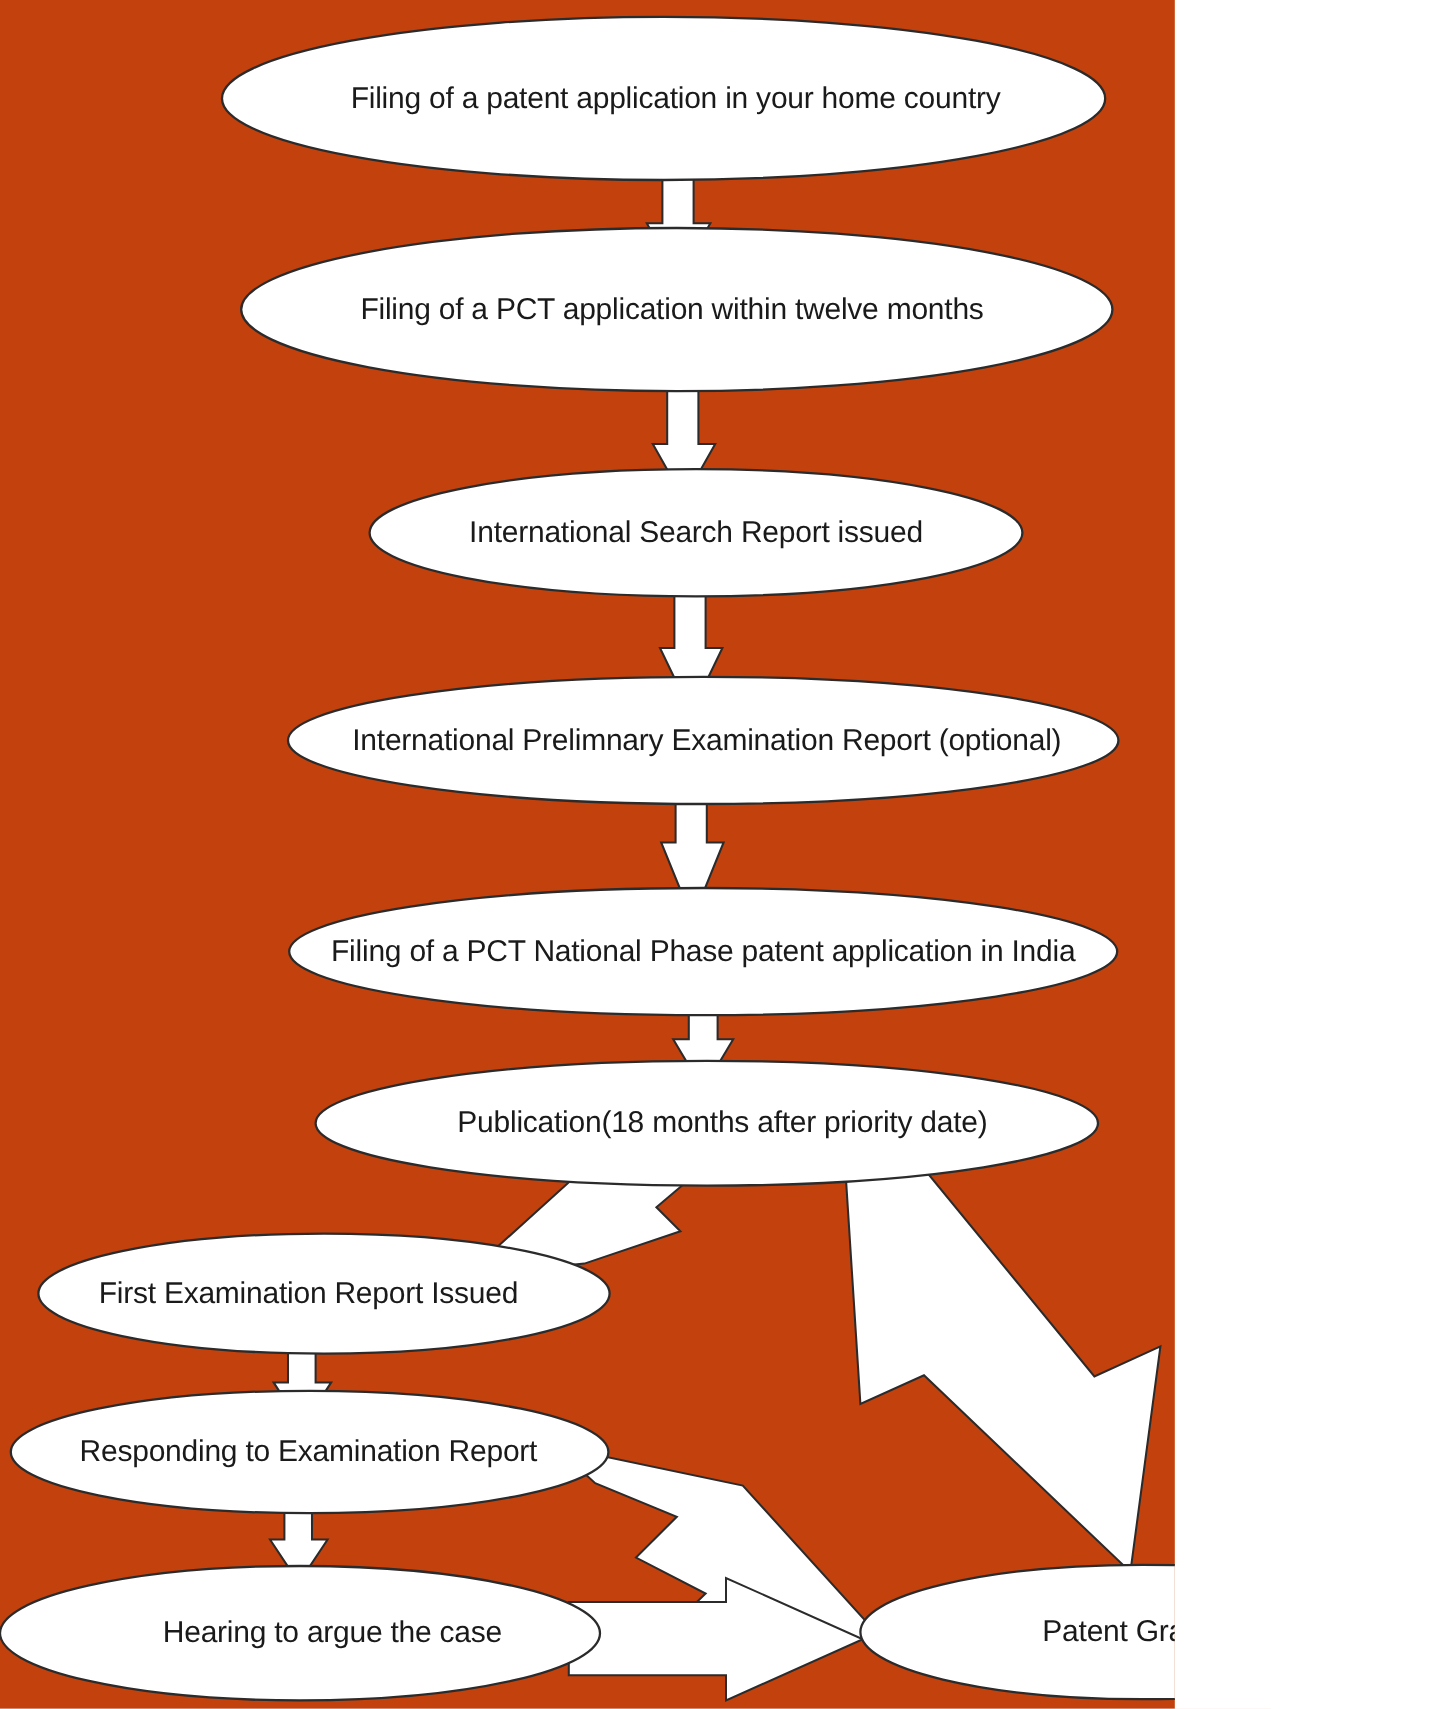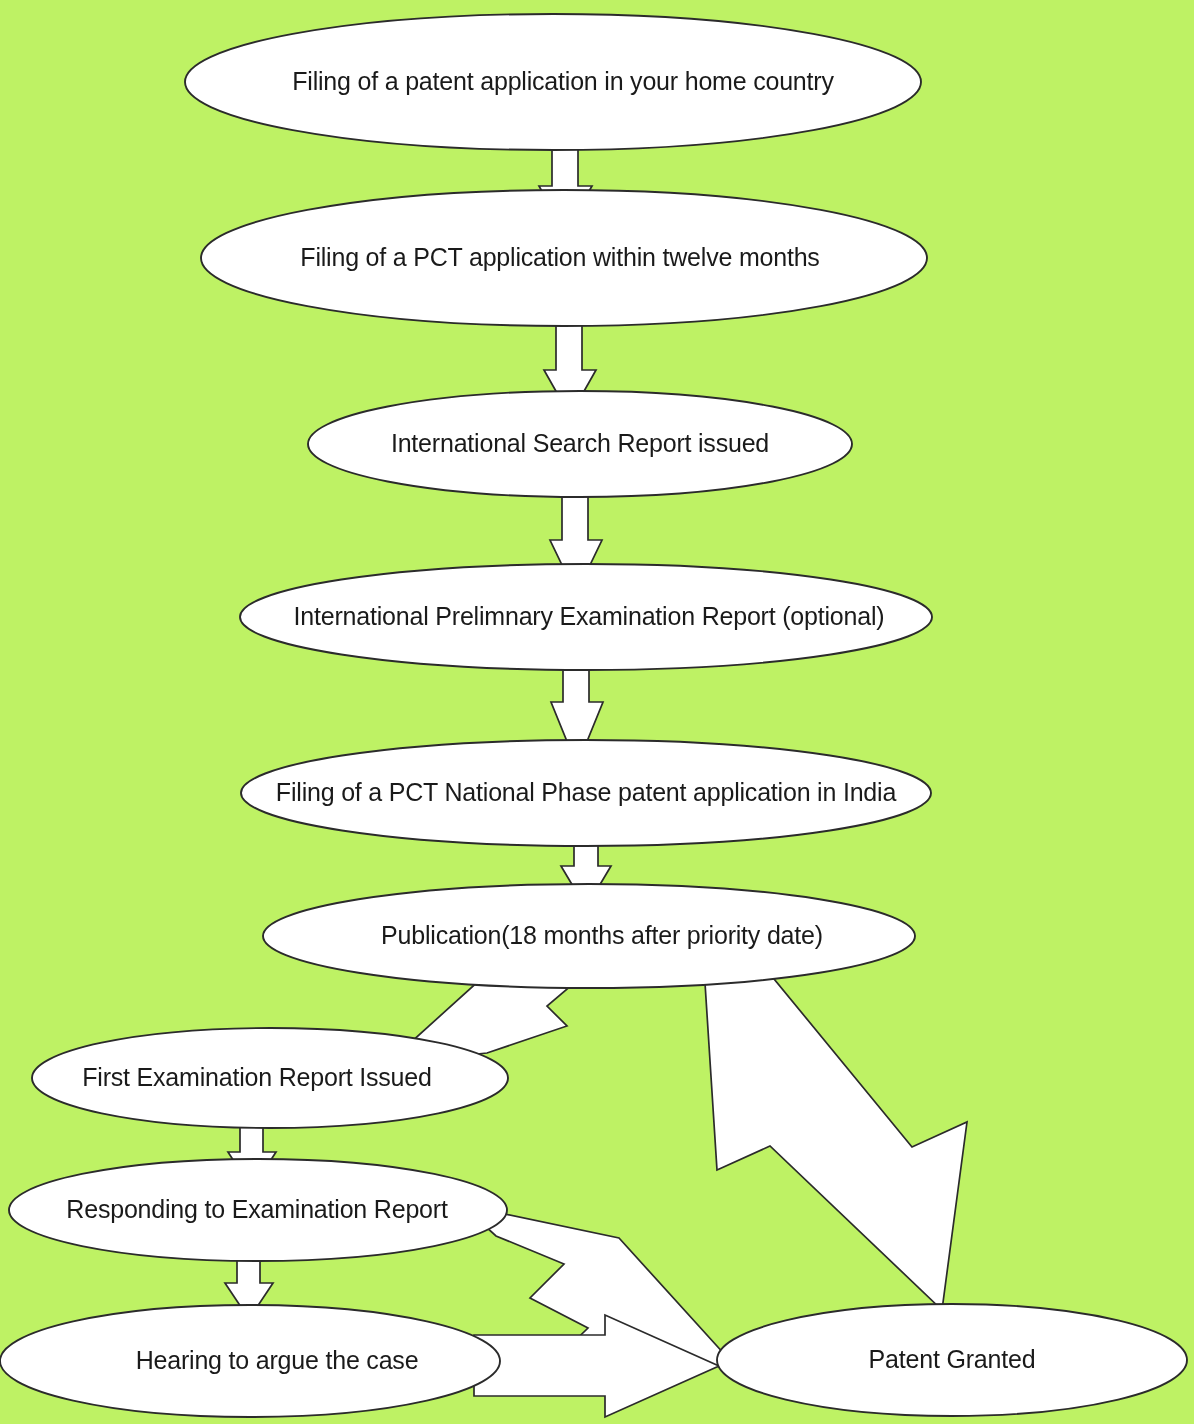--- a/index.html
+++ b/index.html
@@ -5,23 +5,23 @@
   html, body {
     margin: 0;
     padding: 0;
     background: #ffffff;
   }
   body {
     font-family: "Liberation Sans", sans-serif;
   }
   #flow-root {
     position: relative;
-    width: 1194px;
+    width: 979px;
     height: 1424px;
-    background: #bef264;
+    background: #c2410c;
     overflow: hidden;
   }
   #flow-svg {
     display: block;
     width: 1194px;
     height: 1424px;
   }
   .node-ellipse {
     fill: #ffffff;
     stroke: #2b2b2b;

